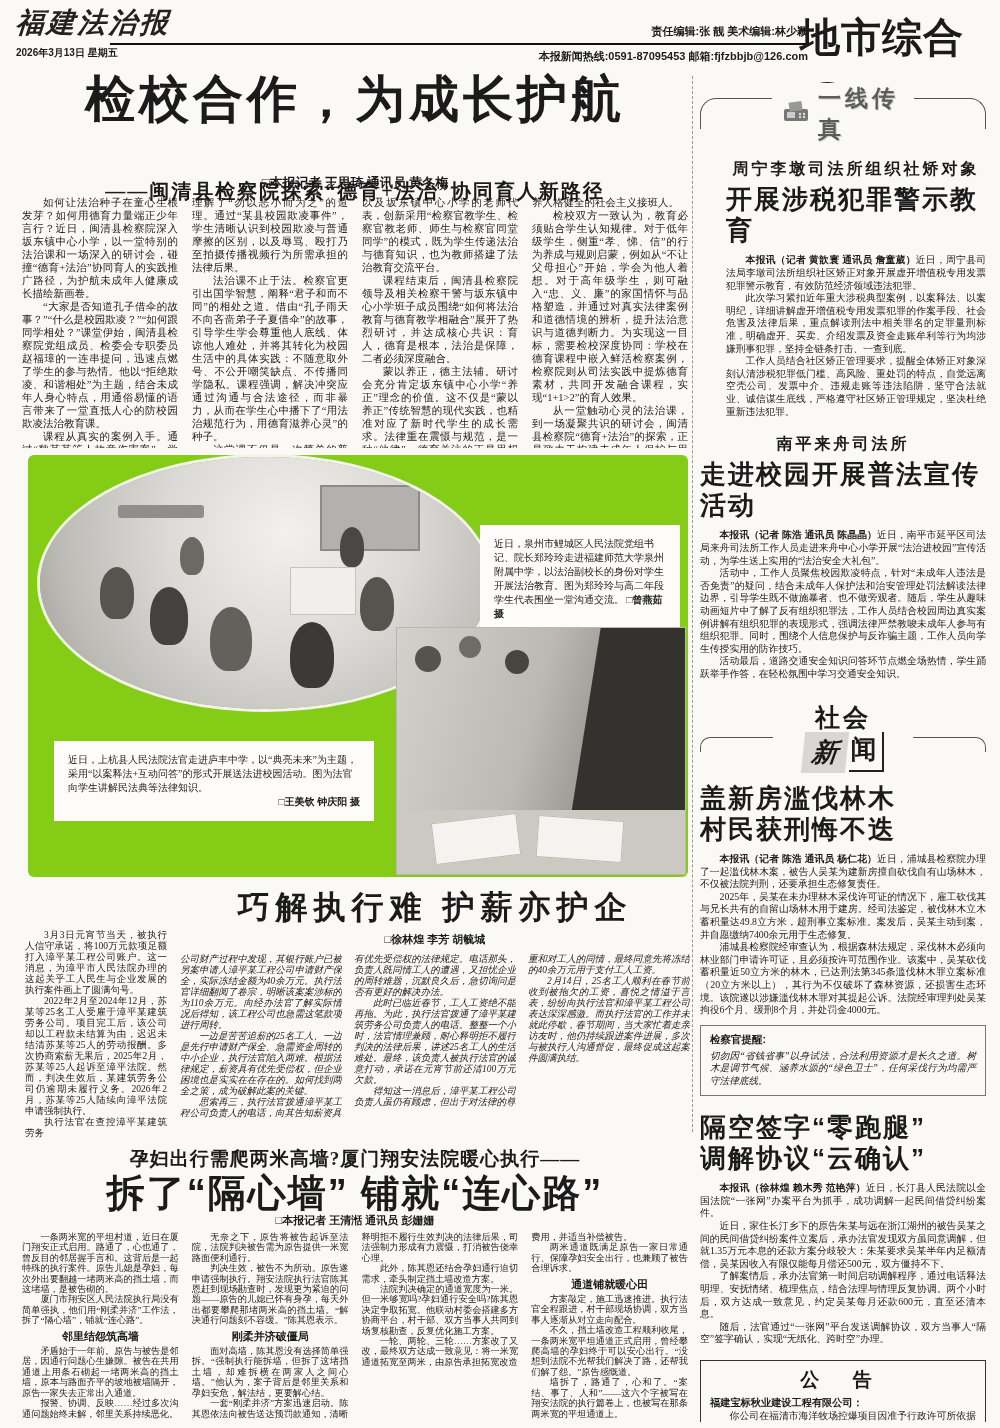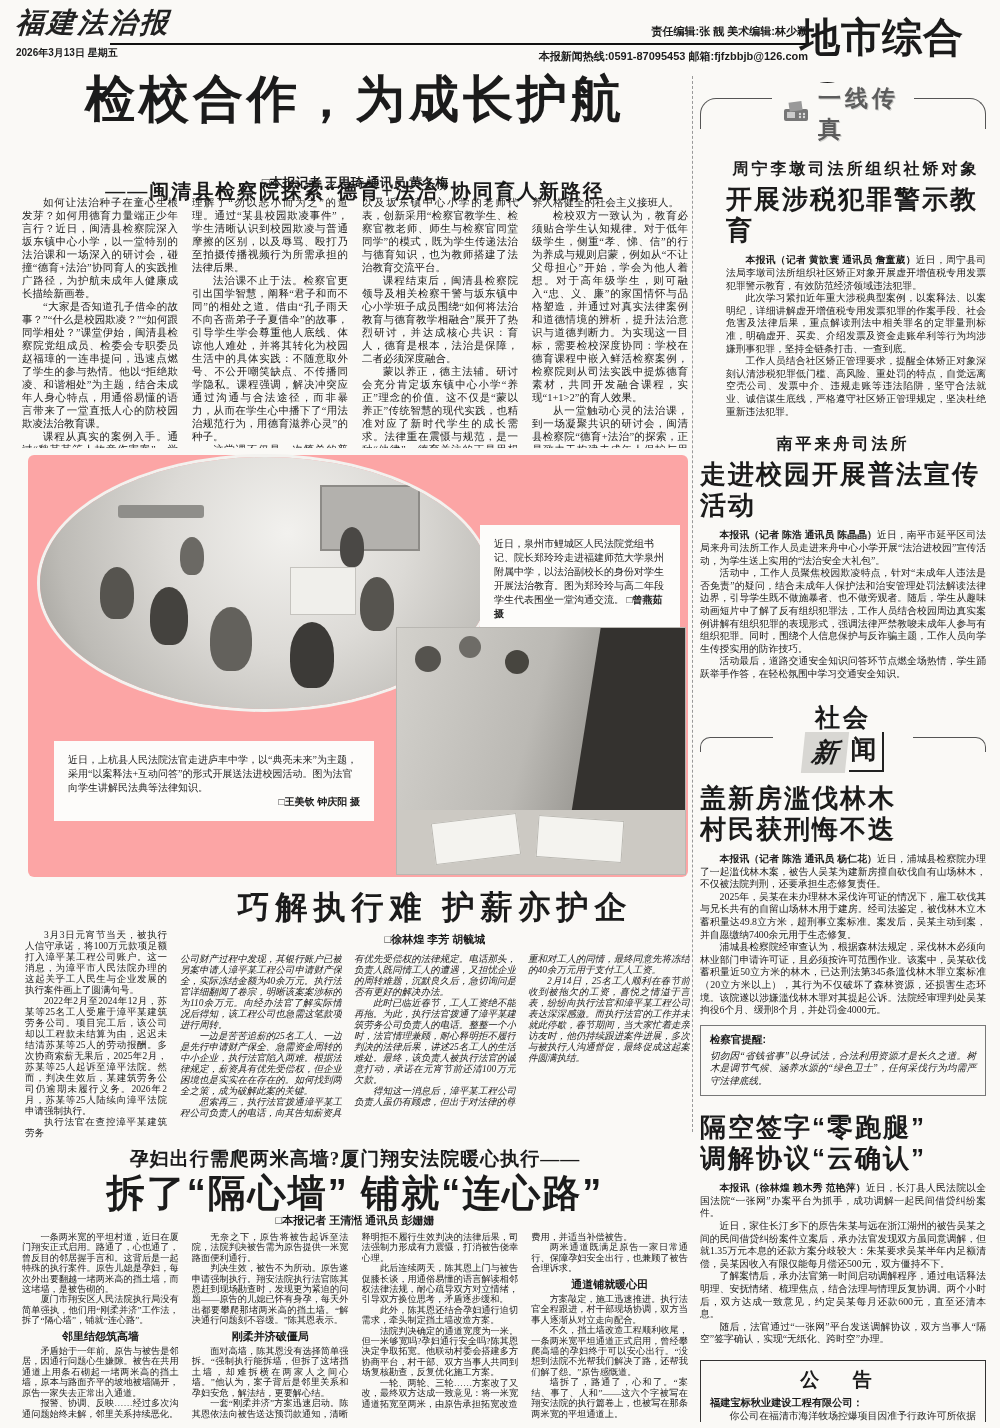--- a/index.html
+++ b/index.html
@@ -24,21 +24,21 @@
   
   .lead-headline{position:absolute;left:20px;top:72px;width:670px;text-align:center;
                  font-size:50px;line-height:1.1;font-weight:900;letter-spacing:4px;}
   .lead-subtitle{position:absolute;left:20px;top:138px;width:670px;text-align:center;
                  font-size:20px;font-weight:600;letter-spacing:2px;margin-top:40px;}
   .lead-byline{position:absolute;left:20px;top:174px;width:670px;text-align:center;
                font-size:13px;font-weight:bold;font-family:Liberation Serif, serif;}
   .lead-cols{position:absolute;left:22px;top:196px;width:666px;height:252px;display:flex;gap:14px;overflow:hidden;}
   .lead-cols .col{flex:1;font-size:10.5px;line-height:13px;overflow:hidden;}
   
-  .collage{position:absolute;left:28px;top:455px;width:660px;height:422px;background:#fca5a5;border-radius:6px;}
+  .collage{position:absolute;left:28px;top:455px;width:660px;height:422px;background:#84cc16;border-radius:6px;}
   .oval-photo{position:absolute;left:12px;top:2px;width:450px;height:252px;border-radius:50%;overflow:hidden;
               background:radial-gradient(circle at 55% 30%,#f2f1ee 0%,#dcdad6 40%,#bdbbb6 75%,#97958f 100%);
               box-shadow:0 0 0 3px #f3f2ef;}
   .ph-screen{position:absolute;right:70px;top:28px;width:96px;height:62px;background:#b3b1ad;border:2px solid #8d8b87;}
   .ph-banner{position:absolute;left:78px;top:48px;width:86px;height:13px;background:#8f8e8a;border-radius:3px;}
   .ph-table{position:absolute;left:250px;top:110px;width:64px;height:46px;background:#f0efeb;border:1px solid #c5c3be;}
   .fig{position:absolute;border-radius:50% 50% 40% 40%;background:#56544f;}
   .fig.f1{left:60px;top:110px;width:34px;height:52px;}
   .fig.f2{left:110px;top:130px;width:38px;height:58px;background:#44423e;}
   .fig.f3{left:170px;top:150px;width:42px;height:64px;background:#63615c;}
@@ -218,21 +218,20 @@
       </div>
     <div class="col">
         <p>无奈之下，原告将被告起诉至法院，法院判决被告需为原告提供一米宽路面便利通行。</p>
         <p>判决生效，被告不为所动。原告遂申请强制执行。翔安法院执行法官陈其恩赶到现场勘查时，发现更为紧迫的问题——原告的儿媳已怀有身孕，每天外出都要攀爬那堵两米高的挡土墙。“解决通行问题刻不容缓。”陈其恩表示。</p>
         <h4 class="subhead">刚柔并济破僵局</h4>
         <p>面对高墙，陈其恩没有选择简单强拆。“强制执行能拆墙，但拆了这堵挡土墙，却难拆横在两家人之间心墙。”他认为，案子背后是邻里关系和孕妇安危，解法结，更要解心结。</p>
         <p>一套“刚柔并济”方案迅速启动。陈其恩依法向被告送达预罚款通知，清晰</p>
       </div>
     <div class="col">
         <p class="noindent">释明拒不履行生效判决的法律后果，司法强制力形成有力震慑，打消被告侥幸心理。</p>
-        <p>此后连续两天，陈其恩上门与被告促膝长谈，用通俗易懂的语言解读相邻权法律法规，耐心疏导双方对立情绪，引导双方换位思考，矛盾逐步缓和。</p>
         <p>此外，陈其恩还结合孕妇通行迫切需求，牵头制定挡土墙改造方案。</p>
         <p>法院判决确定的通道宽度为一米。但一米够宽吗?孕妇通行安全吗?陈其恩决定争取拓宽。他联动村委会搭建多方协商平台，村干部、双方当事人共同到场复核勘查，反复优化施工方案。</p>
         <p>一轮、两轮、三轮……方案改了又改，最终双方达成一致意见：将一米宽通道拓宽至两米，由原告承担拓宽改造</p>
       </div>
     <div class="col">
         <p class="noindent">费用，并适当补偿被告。</p>
         <p>两米通道既满足原告一家日常通行、保障孕妇安全出行，也兼顾了被告合理诉求。</p>
         <h4 class="subhead">通道铺就暖心田</h4>
         <p>方案敲定，施工迅速推进。执行法官全程跟进，村干部现场协调，双方当事人逐渐从对立走向配合。</p>
         <p>不久，挡土墙改造工程顺利收尾，一条两米宽平坦通道正式启用，曾经攀爬高墙的孕妇终于可以安心出行。“没想到法院不光帮我们解决了路，还帮我们解了怨。”原告感慨道。</p>

